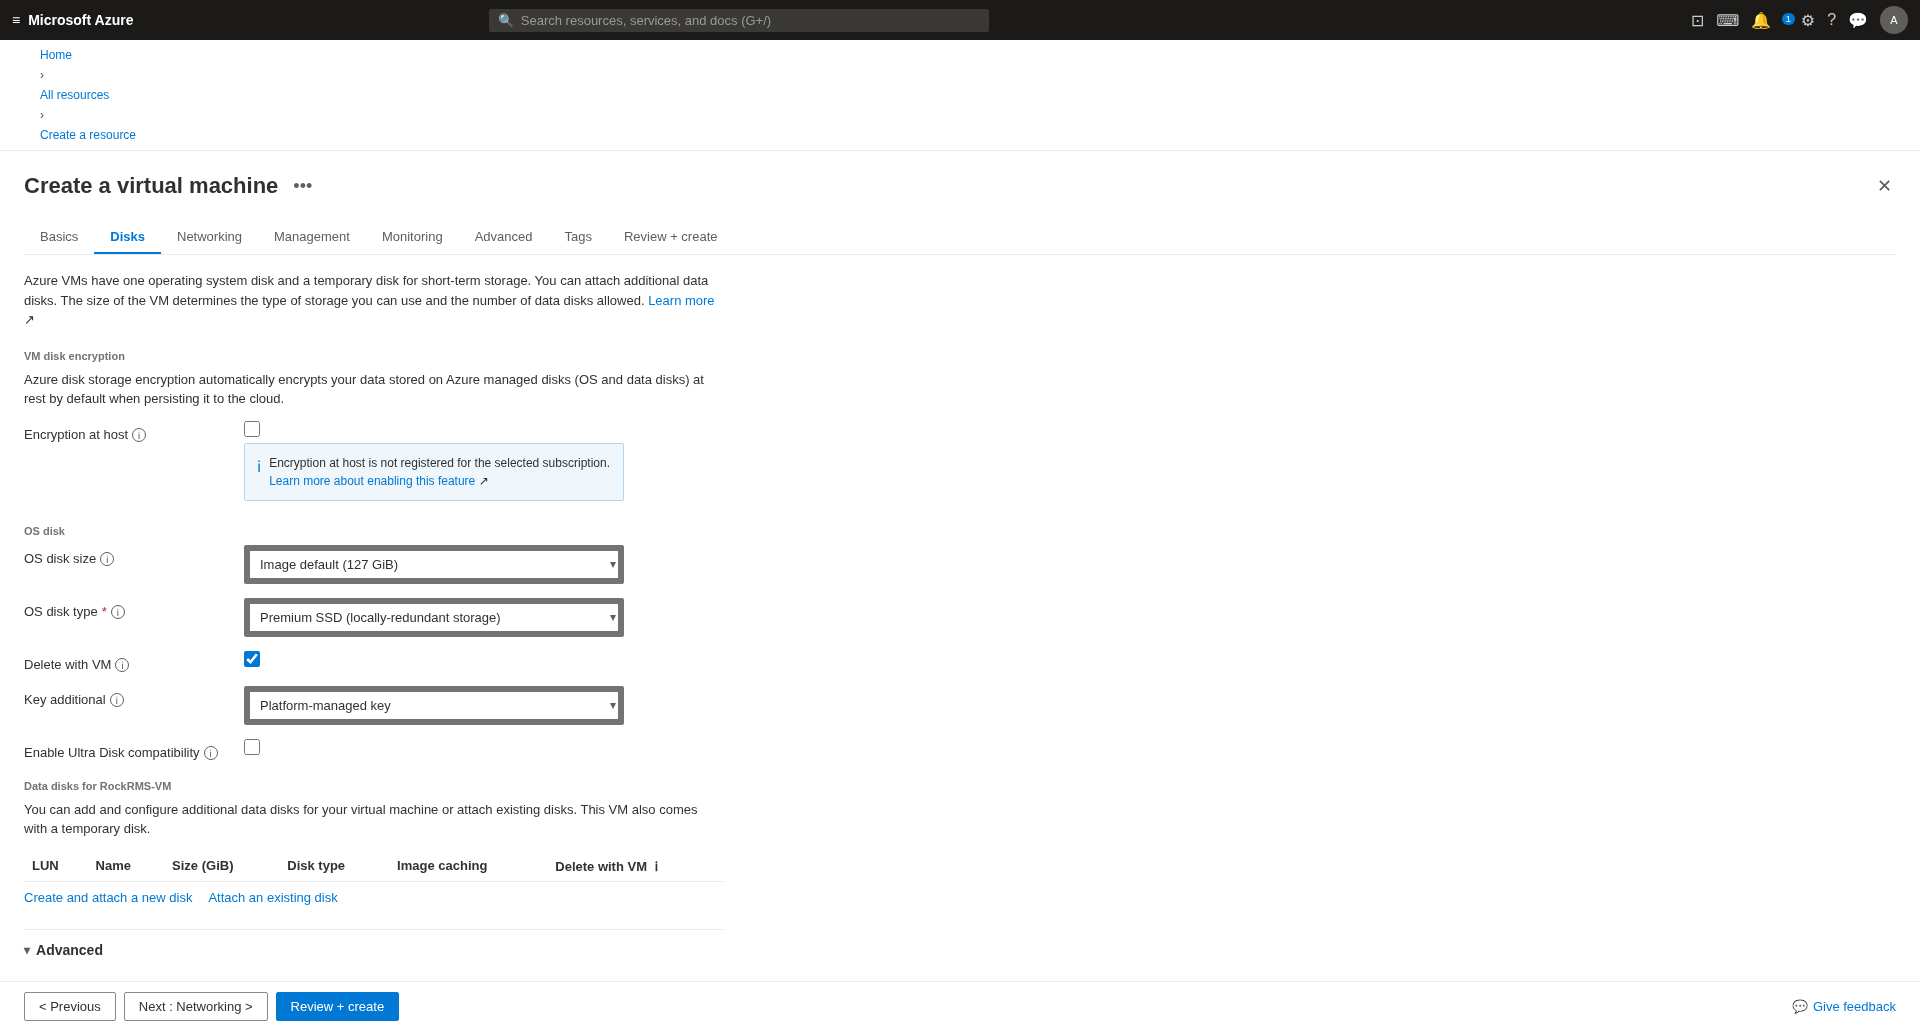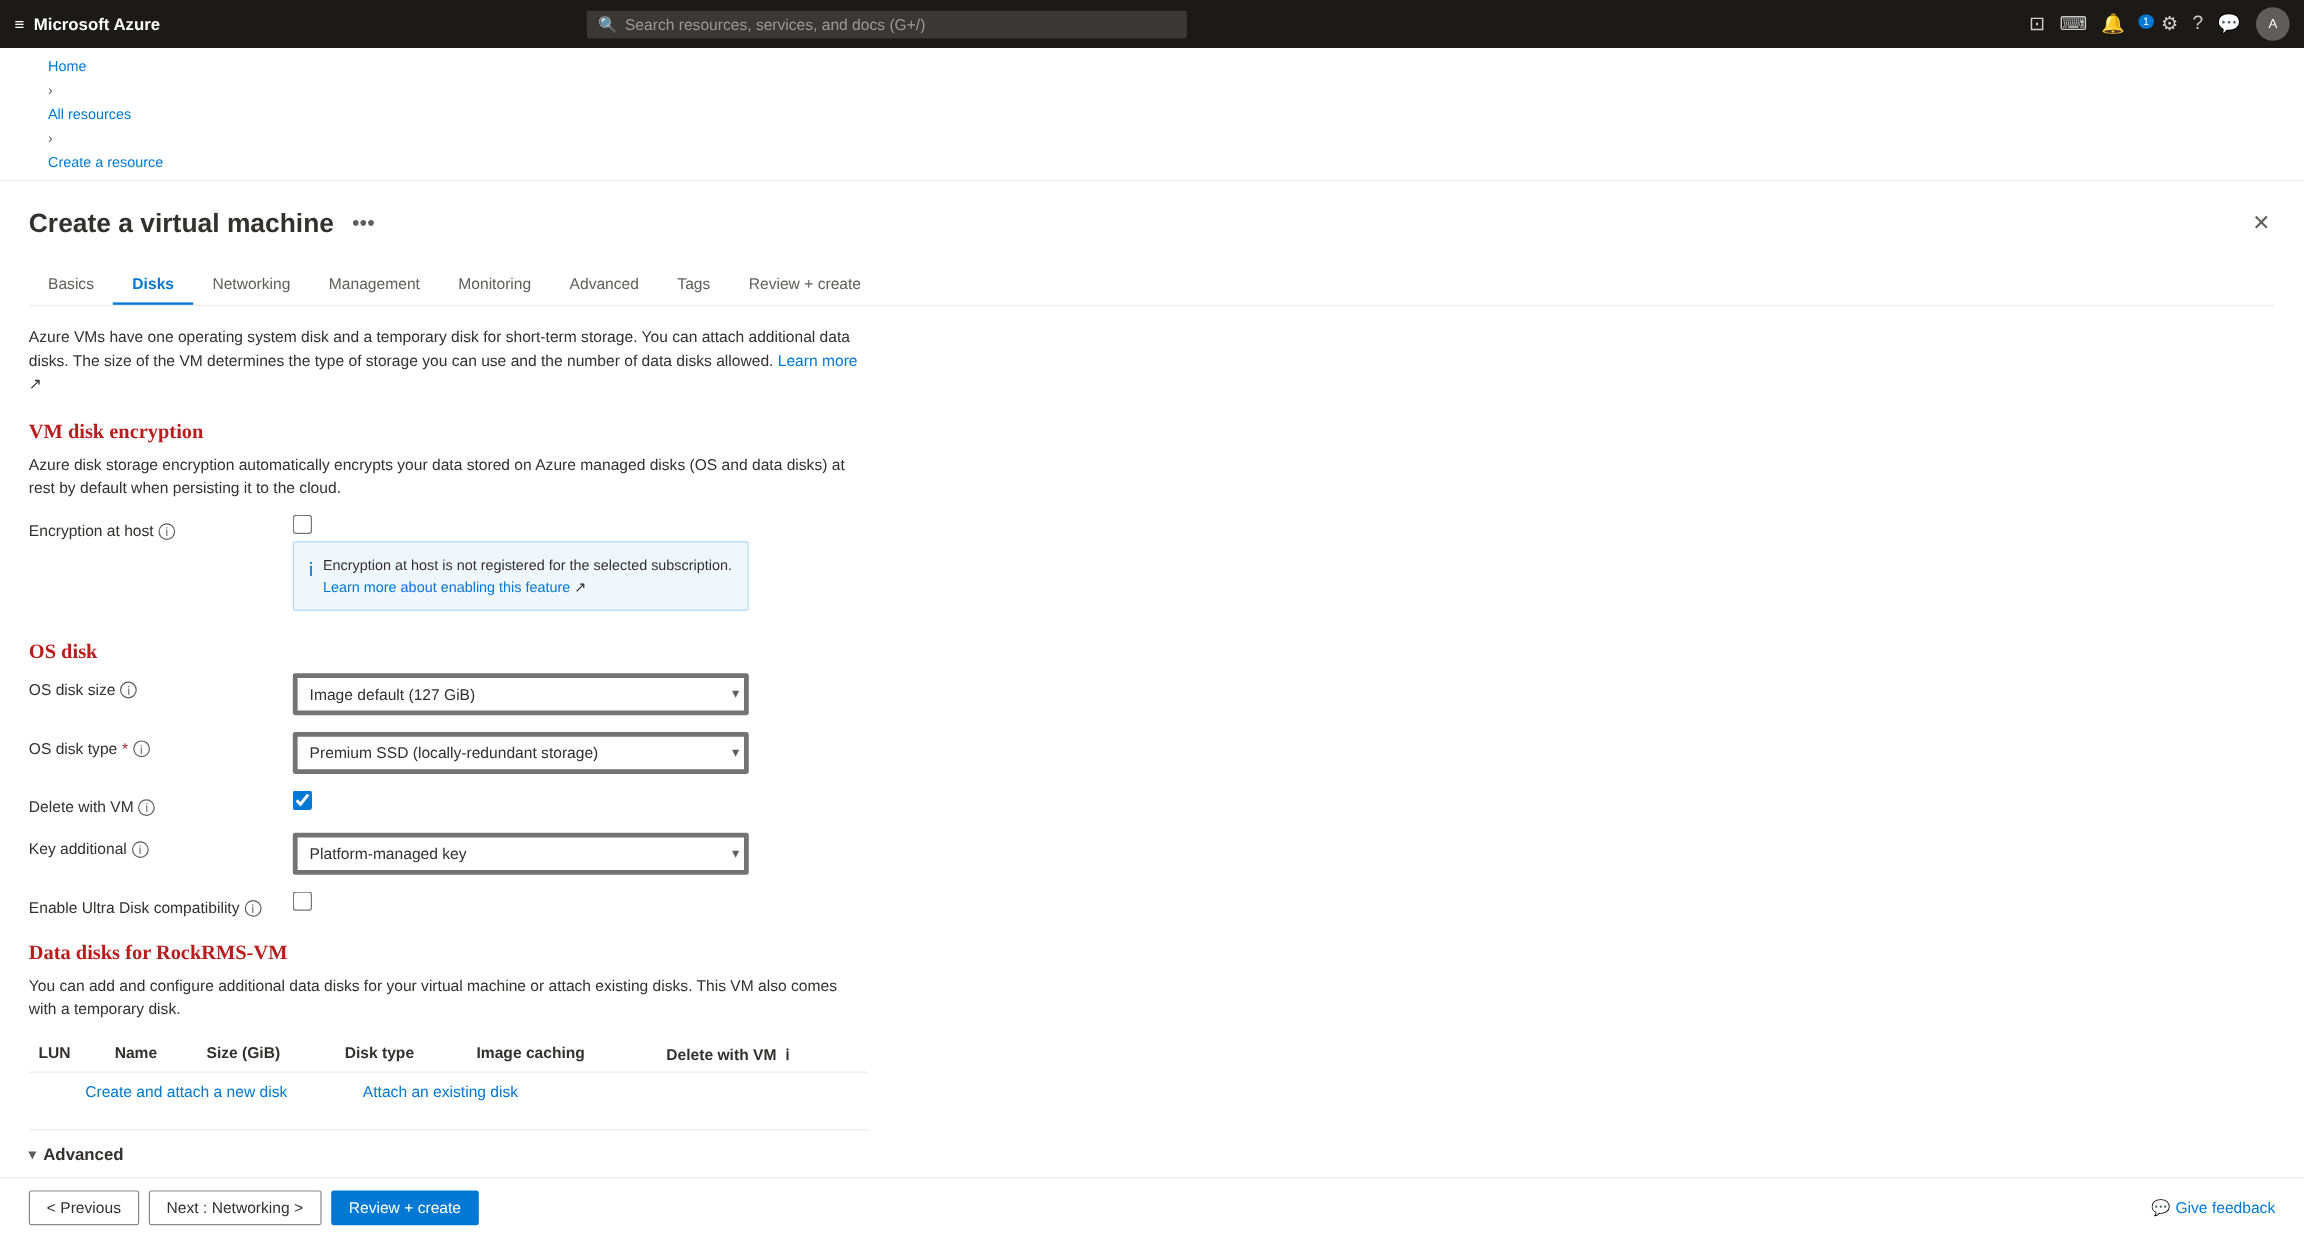--- a/index.html
+++ b/index.html
@@ -127,26 +127,25 @@
       font-size: 13px;
       color: #323130;
       margin-bottom: 16px;
       max-width: 700px;
       line-height: 1.5;
     }
     .desc-text a { color: #0078d4; text-decoration: none; }
 
     
     .section-title {
-      font-size: 17px;
+      font-size: 11px;
       font-weight: 600;
-      color: #b91c1c;
+      color: #737373;
       margin-bottom: 8px;
       margin-top: 20px;
-      font-family: Liberation Serif, serif;
     }
 
     .section-desc {
       font-size: 13px;
       color: #323130;
       max-width: 700px;
       line-height: 1.5;
       margin-bottom: 12px;
     }
 
@@ -182,21 +181,21 @@
     }
 
     
     .select-wrapper {
       position: relative;
       max-width: 380px;
     }
     .select-wrapper select {
       width: 100%;
       padding: 6px 30px 6px 10px;
-      border: 4px solid #737373;
+      border: 6px solid #737373;
       border-radius: 2px;
       font-size: 13px;
       color: #323130;
       background: #fff;
       appearance: none;
       cursor: pointer;
       outline: none;
     }
     .select-arrow {
       position: absolute;
@@ -266,21 +265,20 @@
     }
     .disk-table-links {
       display: flex;
       gap: 16px;
       margin-top: 8px;
     }
     .disk-table-links a {
       color: #0078d4;
       text-decoration: none;
       font-size: 13px;
-      margin-left: 47px;
     }
 
     
     .advanced-section {
       max-width: 700px;
       margin-top: 24px;
       border-top: 1px solid #edebe9;
       padding-top: 12px;
     }
     .advanced-toggle {

